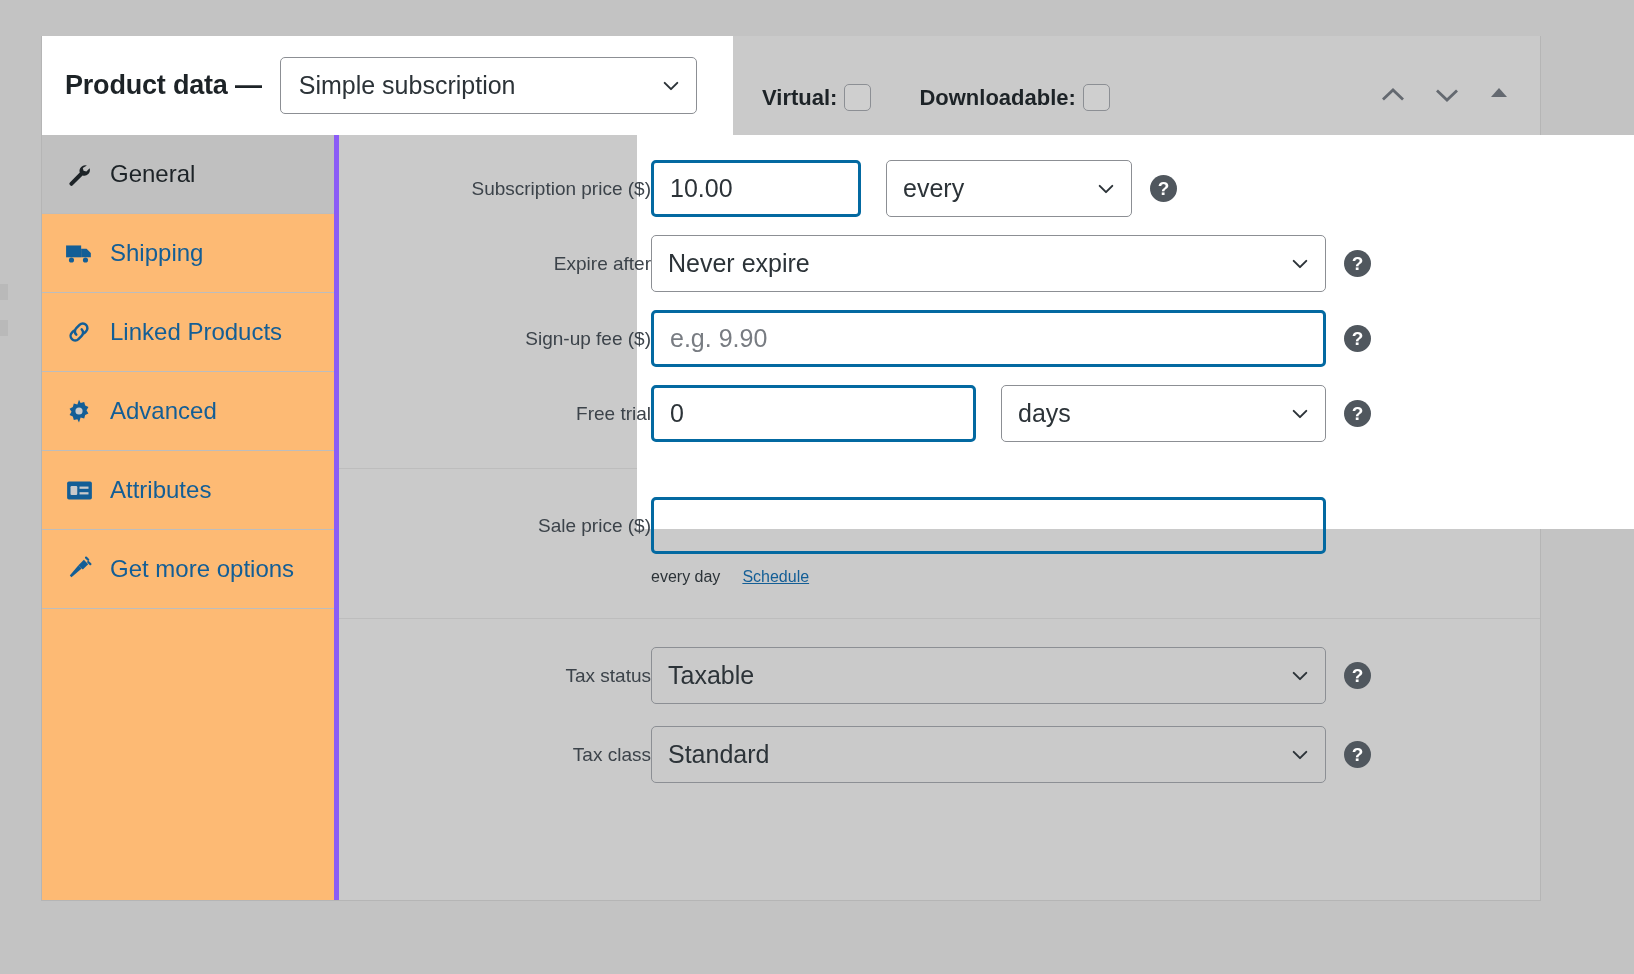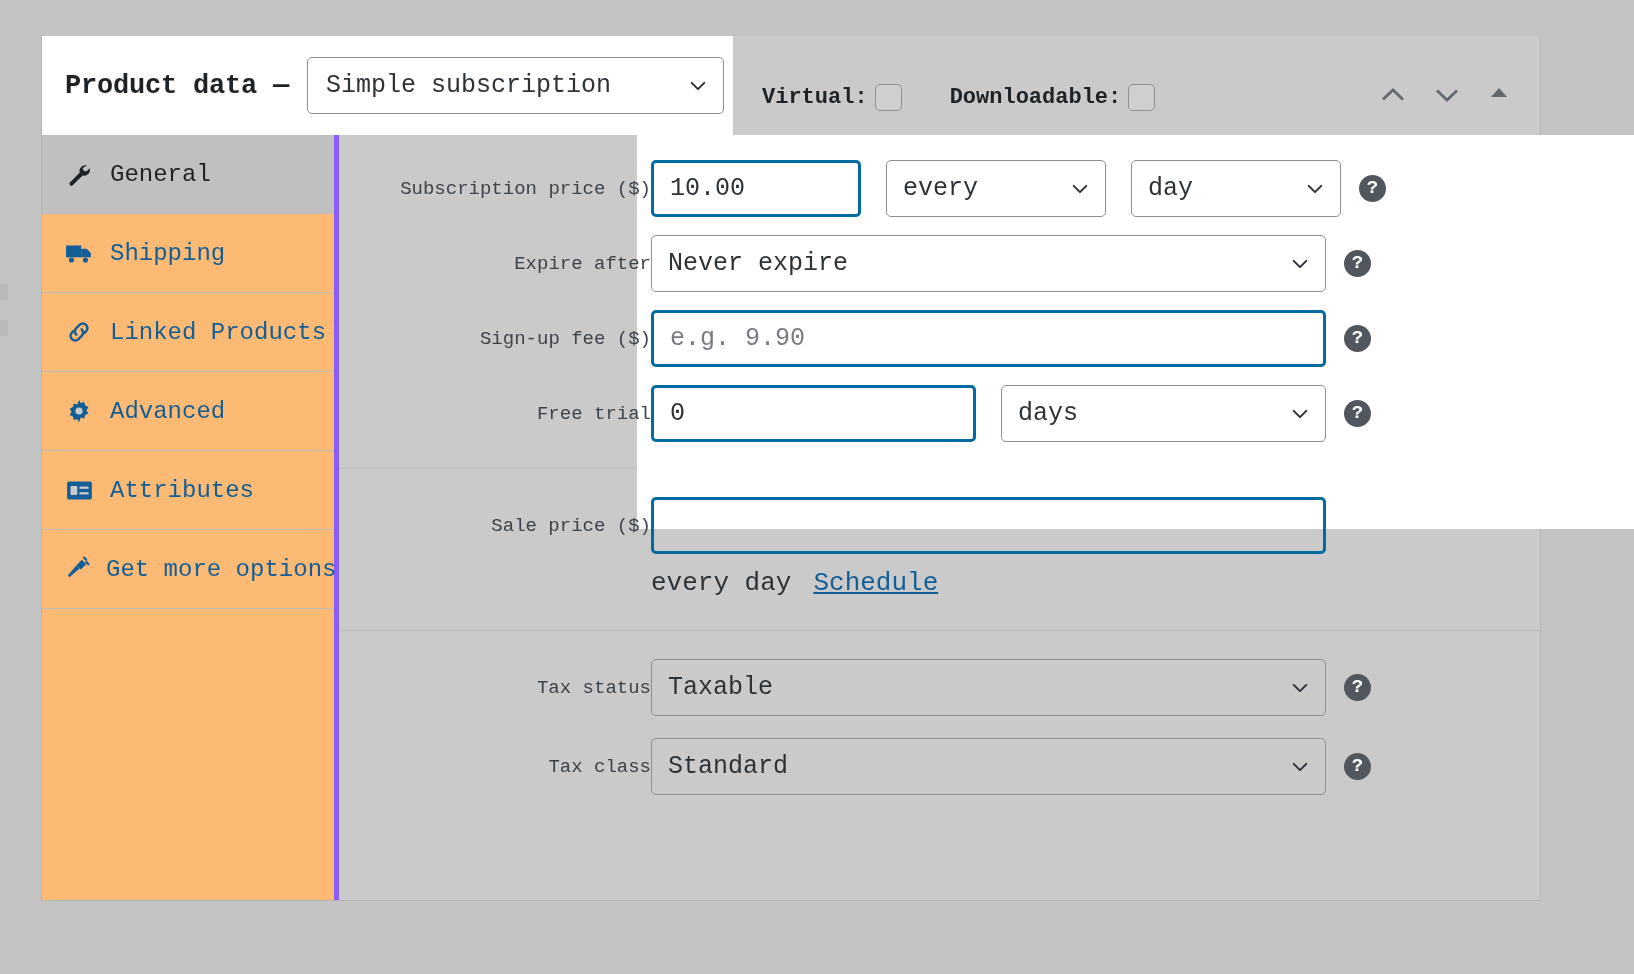--- a/index.html
+++ b/index.html
@@ -9,21 +9,20 @@
     background: #c3c3c3;
     font-family: "Liberation Sans", sans-serif;
     overflow: hidden;
   }
 
   #root {
     position: relative;
     width: 1634px;
     height: 974px;
     background: #c3c3c3;
-    font-family: Liberation Mono, monospace;
   }
 
   
   .edge-artifact {
     position: absolute;
     left: 0;
     width: 8px;
     height: 16px;
     background: #b9b9b9;
   }
@@ -249,21 +248,21 @@
     margin-left: 18px;
     cursor: pointer;
     line-height: 1;
   }
 
   .subnote {
     display: flex;
     align-items: center;
     padding-left: 312px;
     margin-top: 14px;
-    font-size: 26px;
+    font-size: 16px;
     color: #2c3338;
   }
   .subnote .sched {
     margin-left: 22px;
     color: #135e96;
     text-decoration: underline;
     cursor: pointer;
   }
 
   
@@ -408,30 +407,22 @@
         <div class="spotlight"></div>
 
         <div class="field-group">
 
           <div class="row" style="padding-top:25px; padding-bottom:18px; position:relative; z-index:2;">
             <span class="lbl">Subscription price ($)</span>
             <span class="controls">
               <span class="inp" style="width:210px">
                 <span>10.00</span>
               </span>
-              <span class="sel" style="width:220px; margin-left:25px">
+              <span class="sel" style="width:246px; margin-left:25px">
                 <span>every</span>
-                <span class="chev">
-                  <svg viewBox="0 0 20 20">
-                      <path d="M3 6.5 L10 13.5 L17 6.5" fill="none" stroke="#2c3338" stroke-width="2.2" stroke-linecap="round" stroke-linejoin="round"></path>
-                    </svg>
-                </span>
-              </span>
-              <span class="sel" style="width:210px; margin-left:25px">
-                <span>day</span>
                 <span class="chev">
                   <svg viewBox="0 0 20 20">
                       <path d="M3 6.5 L10 13.5 L17 6.5" fill="none" stroke="#2c3338" stroke-width="2.2" stroke-linecap="round" stroke-linejoin="round"></path>
                     </svg>
                 </span>
               </span>
               <span class="help">?</span>
             </span>
           </div>
 

